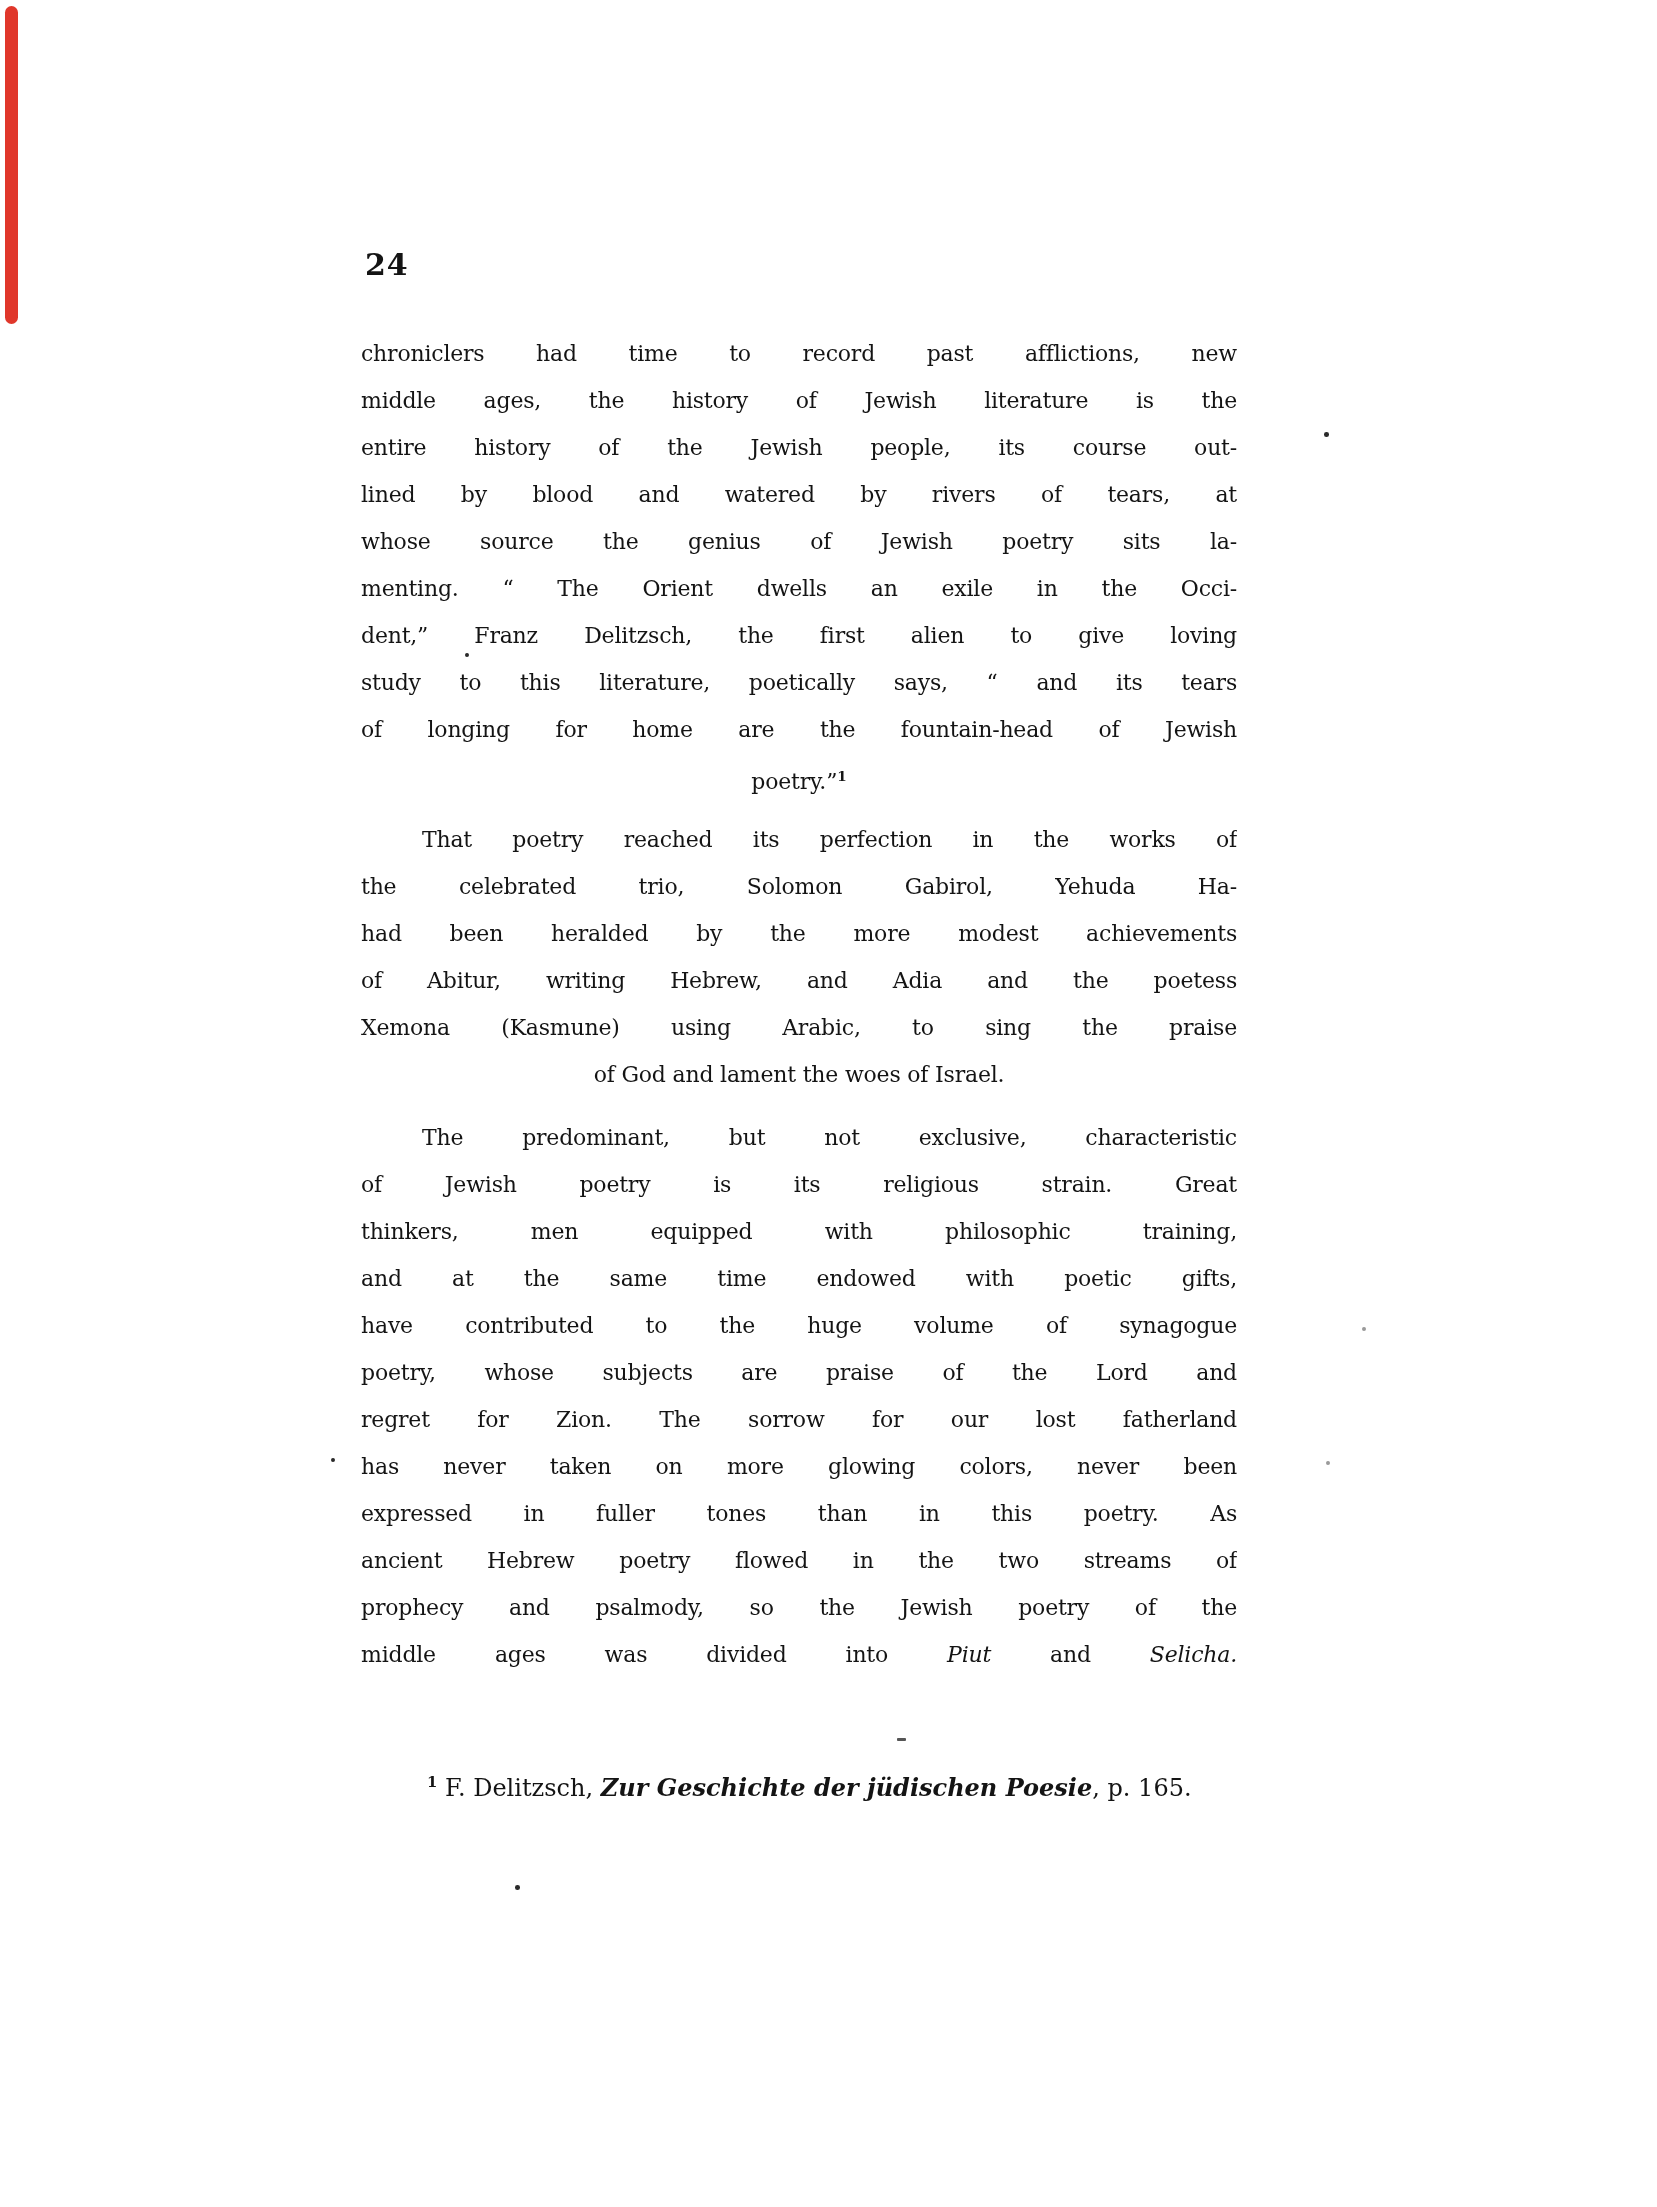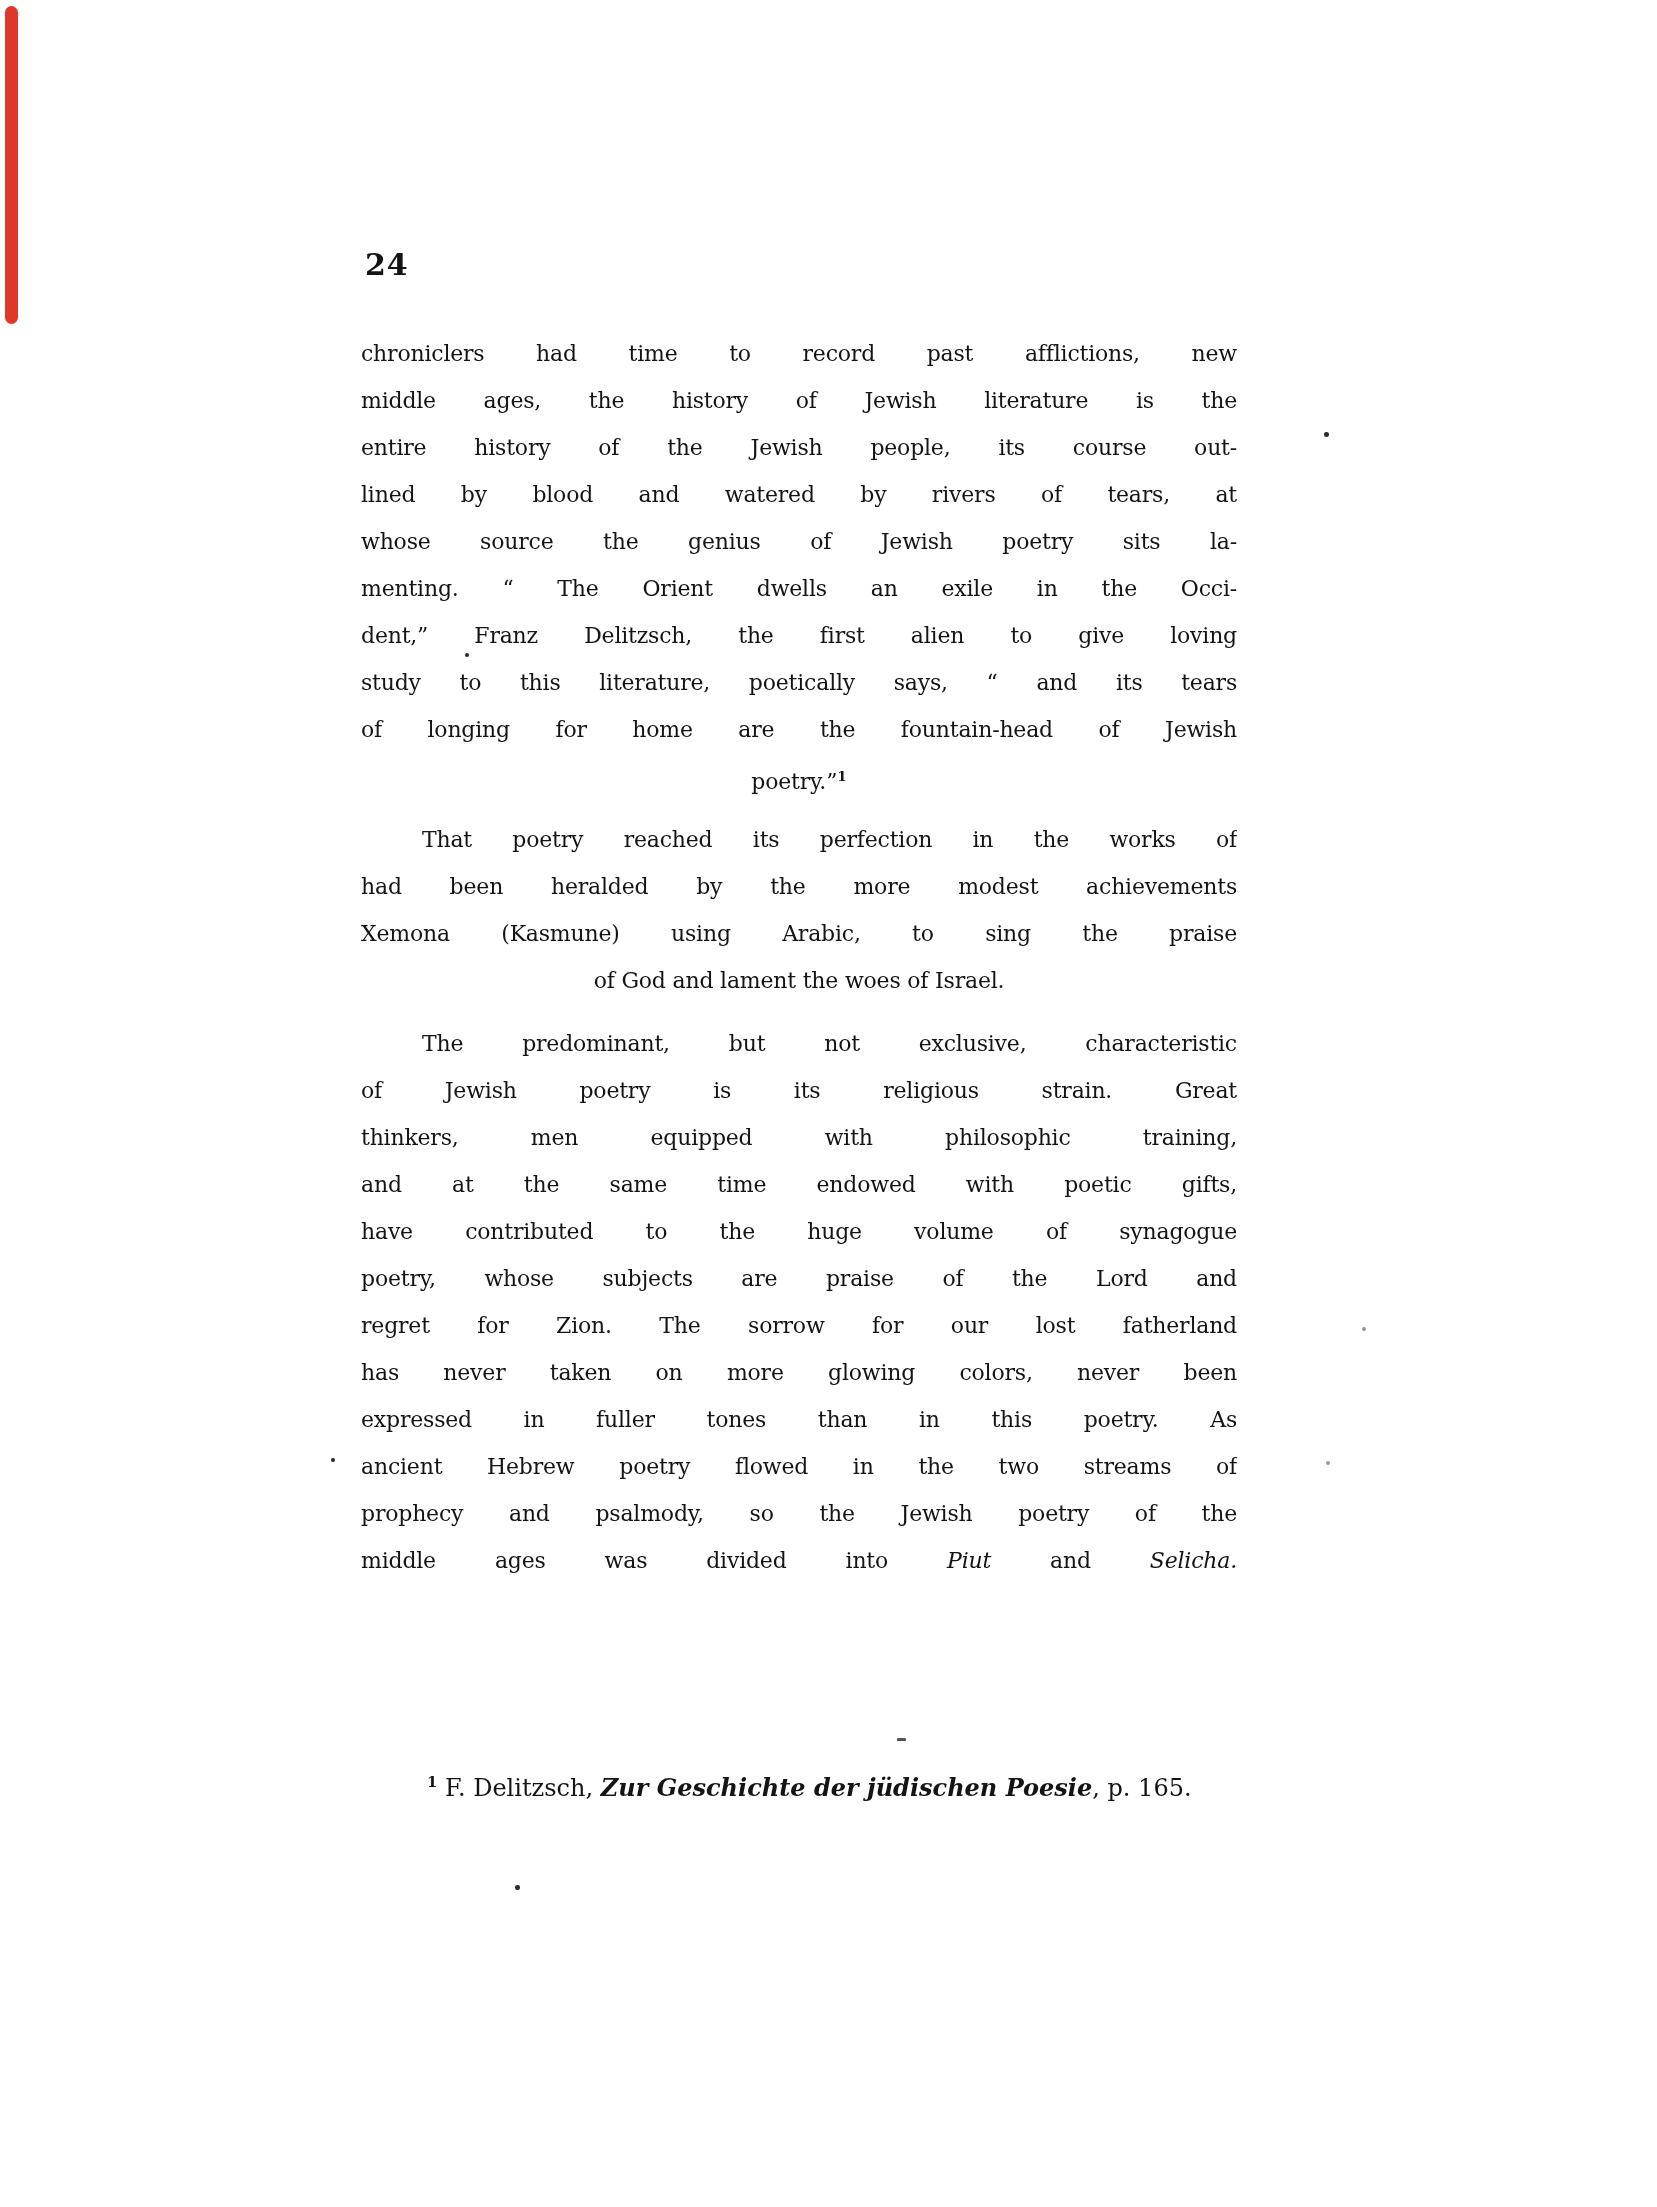--- a/index.html
+++ b/index.html
@@ -117,21 +117,23 @@
         <div class="line j"><span>lined by blood and watered by rivers of tears, at</span></div>
         <div class="line j"><span>whose source the genius of Jewish poetry sits la-</span></div>
         <div class="line j"><span>menting. “ The Orient dwells an exile in the Occi-</span></div>
         <div class="line j"><span>dent,” Franz Delitzsch, the first alien to give loving</span></div>
         <div class="line j"><span>study to this literature, poetically says, “ and its tears</span></div>
         <div class="line j"><span>of longing for home are the fountain-head of Jewish</span></div>
         <div class="line"><span>poetry.”</span><span class="seg-sup">1</span></div>
       </div>
       <div>
         <div class="line j indent"><span>That poetry reached its perfection in the works of</span></div>
+        <div class="line j"><span>the celebrated trio, Solomon Gabirol, Yehuda Ha-</span></div>
         <div class="line j"><span>had been heralded by the more modest achievements</span></div>
+        <div class="line j"><span>of Abitur, writing Hebrew, and Adia and the poetess</span></div>
         <div class="line j"><span>Xemona (Kasmune) using Arabic, to sing the praise</span></div>
         <div class="line"><span>of God and lament the woes of Israel.</span></div>
       </div>
       <div>
         <div class="line j indent"><span>The predominant, but not exclusive, characteristic</span></div>
         <div class="line j"><span>of Jewish poetry is its religious strain. Great</span></div>
         <div class="line j"><span>thinkers, men equipped with philosophic training,</span></div>
         <div class="line j"><span>and at the same time endowed with poetic gifts,</span></div>
         <div class="line j"><span>have contributed to the huge volume of synagogue</span></div>
         <div class="line j"><span>poetry, whose subjects are praise of the Lord and</span></div>

